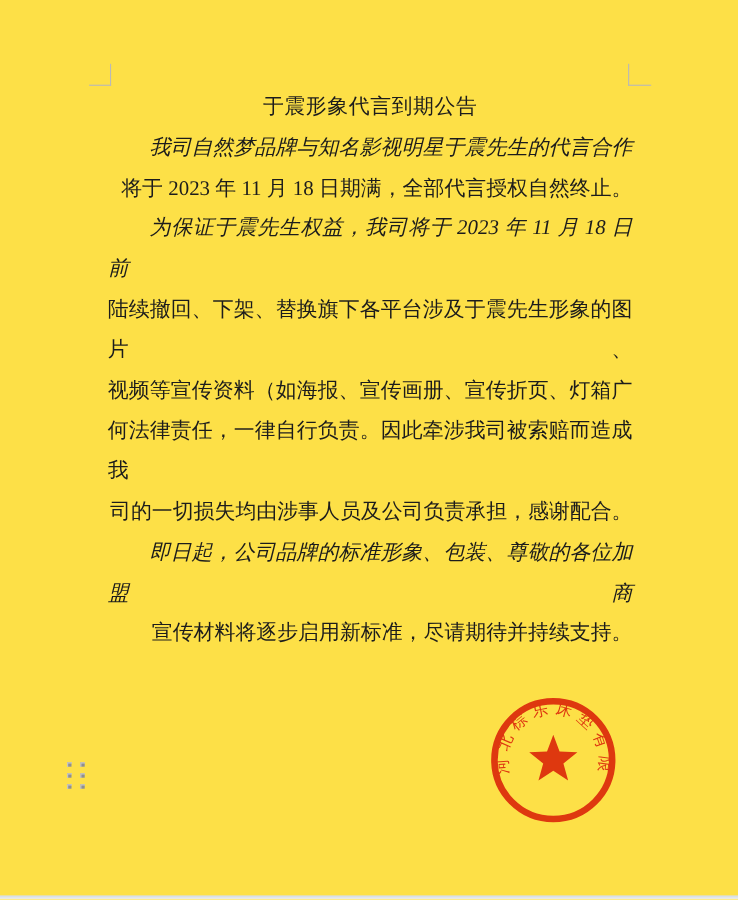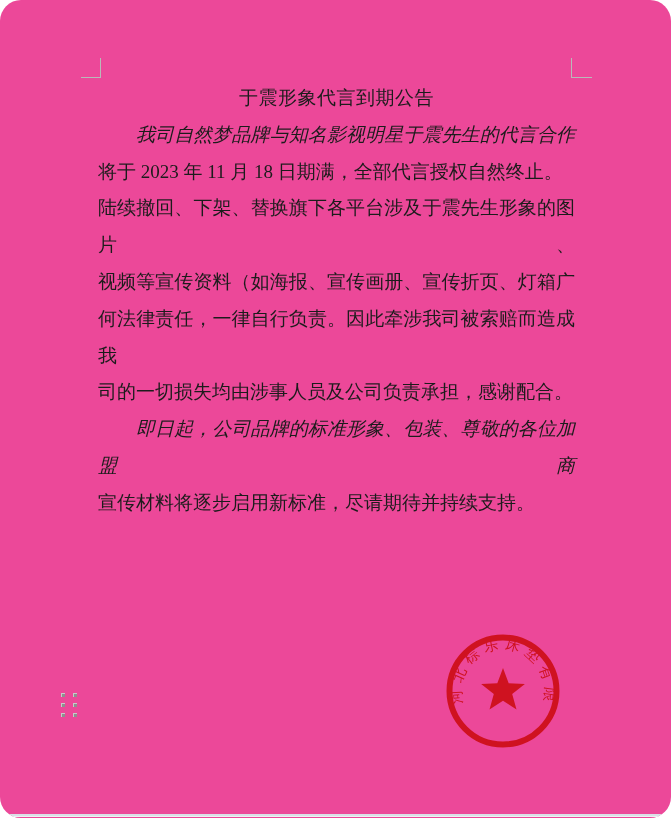--- a/index.html
+++ b/index.html
@@ -1,42 +1,41 @@
 <!DOCTYPE html>
 <html><head>
 <meta charset="utf-8">
 <style>
   * { margin:0; padding:0; box-sizing:border-box; }
   html,body { background:#ffffff; }
   .page {
     position:relative;
     width:671px; height:818px;
-    background:#ec4899;
+    background:#fde047;
     overflow:hidden;
     font-family:"Liberation Serif","DejaVu Serif",serif;
     color:#1c1c1c;
-    border-radius:21px;
   }
   
   .crop-tl {
     position:absolute; left:81px; top:58px; width:20px; height:20px;
     border-right:1px solid #b9b9b9; border-bottom:1px solid #b9b9b9;
   }
   .crop-tr {
     position:absolute; left:571px; top:58px; width:21px; height:20px;
     border-left:1px solid #b9b9b9; border-bottom:1px solid #b9b9b9;
   }
   
   .content {
     position:absolute; left:98px; top:80px; width:477px;
     font-size:19px; line-height:36.8px;
     text-justify:inter-character;
   }
   .title { text-align:center; letter-spacing:0.5px; }
-  .ln { text-align:left; }
+  .ln { text-align:right; }
   .fill { text-align:justify; text-align-last:justify; }
   .ind { text-indent:38px;font-style:italic; }
   
   .dots {
     position:absolute; left:61px; top:693px;
     display:grid; grid-template-columns:4px 4px; gap:6px 8px;
   }
   .dots i { display:block; width:4px; height:4px; background:#8f8f8f; box-shadow:inset 1px 1px 0 #c9c9c9; }
   
   .stamp {
@@ -55,20 +54,21 @@
 
 <div class="page">
 
   <div class="crop-tl"></div>
   <div class="crop-tr"></div>
 
   <div class="content">
     <div class="title">于震形象代言到期公告</div>
     <div class="ln fill ind">我司自然梦品牌与知名影视明星于震先生的代言合作</div>
     <div class="ln">将于 2023 年 11 月 18 日期满，全部代言授权自然终止。</div>
+    <div class="ln fill ind">为保证于震先生权益，我司将于 2023 年 11 月 18 日前</div>
     <div class="ln fill">陆续撤回、下架、替换旗下各平台涉及于震先生形象的图片、</div>
     <div class="ln fill">视频等宣传资料（如海报、宣传画册、宣传折页、灯箱广</div>
     <div class="ln fill">何法律责任，一律自行负责。因此牵涉我司被索赔而造成我</div>
     <div class="ln">司的一切损失均由涉事人员及公司负责承担，感谢配合。</div>
     <div class="ln fill ind">即日起，公司品牌的标准形象、包装、尊敬的各位加盟商</div>
     <div class="ln">宣传材料将逐步启用新标准，尽请期待并持续支持。</div>
 
   </div>
 
   <div class="dots">

